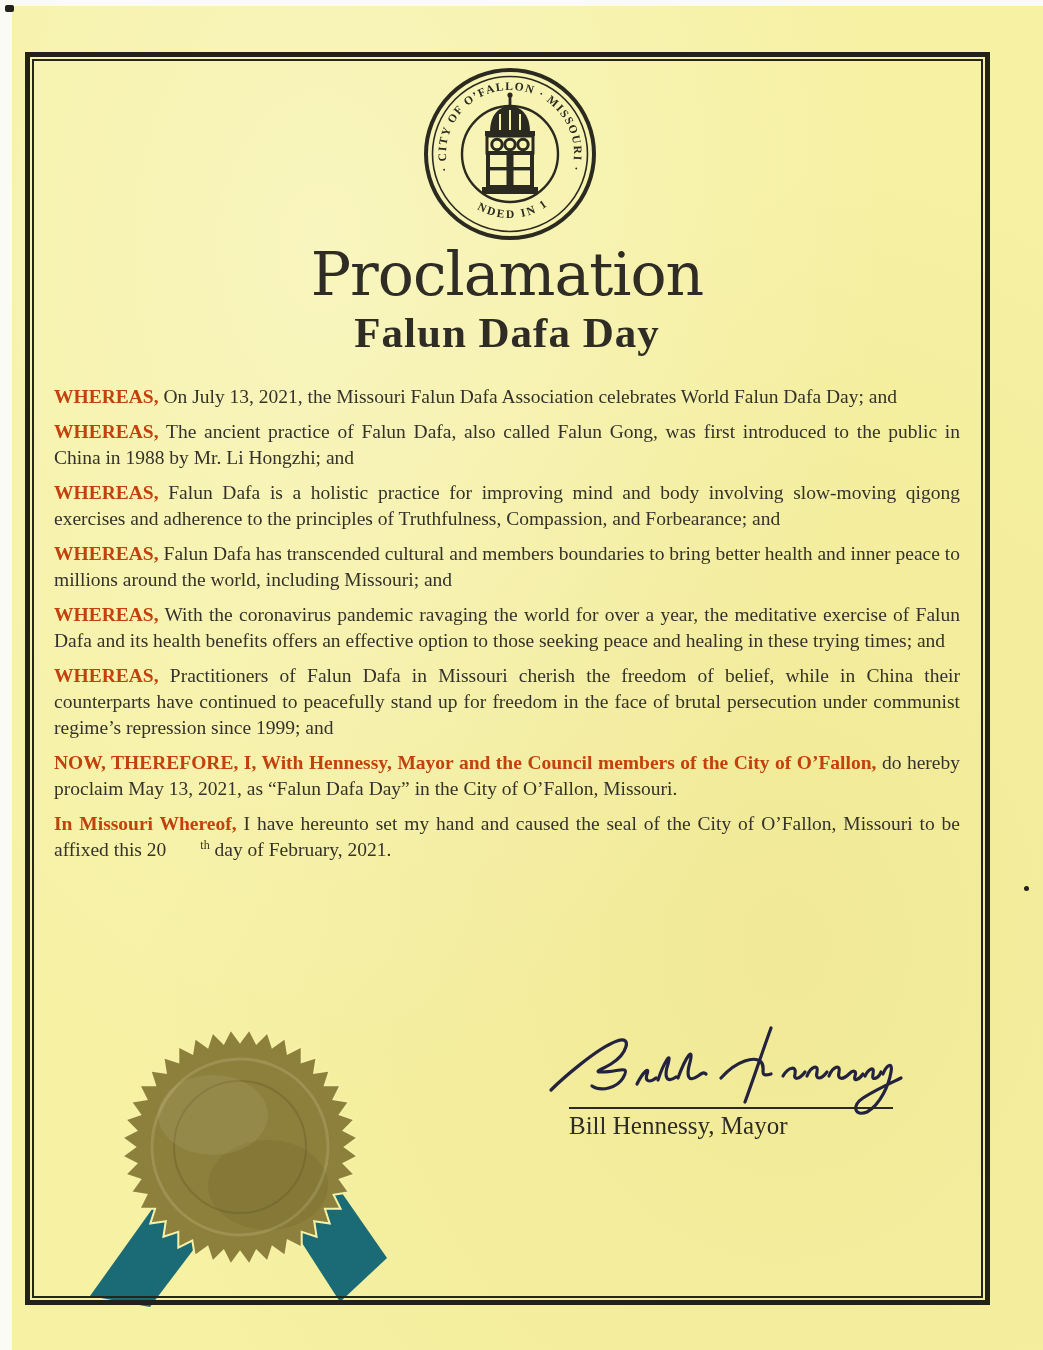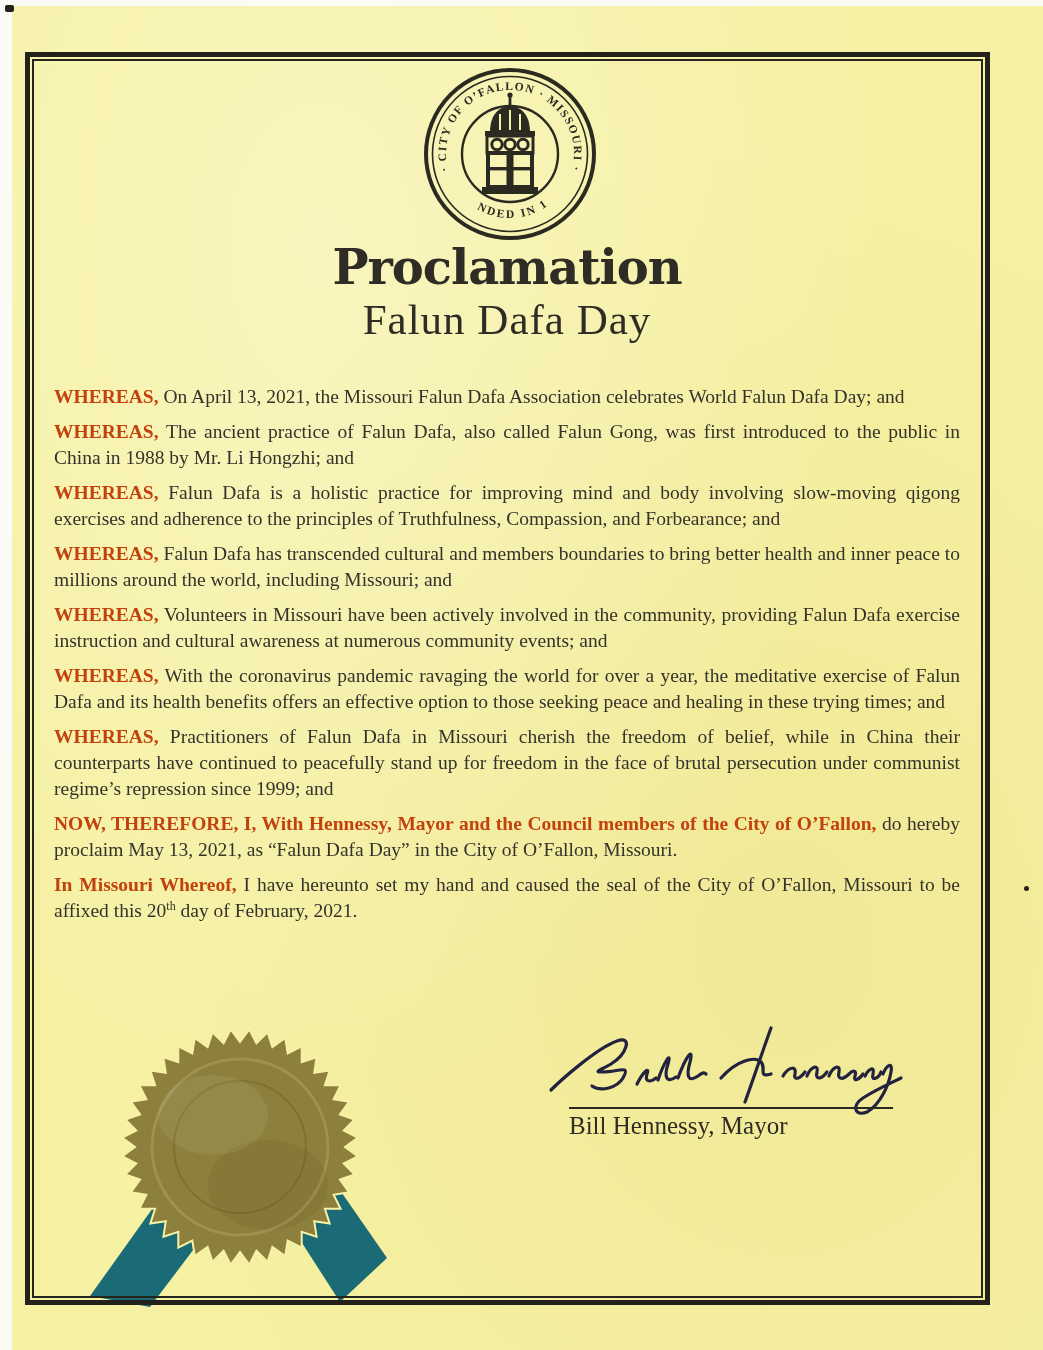--- a/index.html
+++ b/index.html
@@ -42,37 +42,37 @@
     font-weight:bold;
     fill:#2b2a20;
   }
   .header-block{
     position:absolute;left:54px;top:242px;width:906px;
     text-align:center;z-index:5;color:#2e2c24;
   }
   .doc-title{
     margin:0;
     font-family:"DejaVu Serif", serif;
-    font-size:48px;font-weight:700;letter-spacing:-1px;
+    font-size:60px;font-weight:400;letter-spacing:-1px;
     line-height:1.08;
   }
   .doc-subtitle{
     margin:2px 0 0 0;
-    font-size:43px;font-weight:400;letter-spacing:1px;
+    font-size:43px;font-weight:700;letter-spacing:1px;
     line-height:1.1;
   }
   .body-text{
     position:absolute;left:54px;top:384px;width:906px;z-index:5;
     color:#34322a;
     font-size:19.5px;line-height:26px;
     text-align:justify;
   }
   .body-text p{margin:0 0 9px 0;}
   .body-text b{color:#c2410c;}
-  .body-text sup{font-size:12px;line-height:0;}
+  .body-text sup{font-size:12px;line-height:0;margin-left:34px;}
   .sig-script{position:absolute;left:545px;top:1018px;z-index:5;}
   .sig-line{
     position:absolute;left:569px;top:1107px;width:324px;height:2px;
     background:#2b2a22;z-index:5;
   }
   .sig-name{
     position:absolute;left:569px;top:1112px;width:324px;
     text-align:left;font-size:25px;color:#2e2c24;z-index:5;
   }
   .ribbons{position:absolute;left:60px;top:1100px;z-index:2;}
@@ -137,25 +137,24 @@
       <rect x="60" y="121" width="56" height="7"></rect>
     </g>
   </svg>
 
   <div class="header-block">
     <h1 class="doc-title">Proclamation</h1>
     <h2 class="doc-subtitle">Falun Dafa Day</h2>
   </div>
 
   <div class="body-text">
-    <p><b>WHEREAS,</b> <span>On April 13, 2021, the Missouri Falun Dafa Association celebrates World Falun Dafa Day; and</span></p>
+    <p><b>WHEREAS,</b> <span>On July 13, 2021, the Missouri Falun Dafa Association celebrates World Falun Dafa Day; and</span></p>
     <p><b>WHEREAS,</b> <span>The ancient practice of Falun Dafa, also called Falun Gong, was first introduced to the public in China in 1988 by Mr. Li Hongzhi; and</span></p>
     <p><b>WHEREAS,</b> <span>Falun Dafa is a holistic practice for improving mind and body involving slow-moving qigong exercises and adherence to the principles of Truthfulness, Compassion, and Forbearance; and</span></p>
     <p><b>WHEREAS,</b> <span>Falun Dafa has transcended cultural and members boundaries to bring better health and inner peace to millions around the world, including Missouri; and</span></p>
-    <p><b>WHEREAS,</b> <span>Volunteers in Missouri have been actively involved in the community, providing Falun Dafa exercise instruction and cultural awareness at numerous community events; and</span></p>
     <p><b>WHEREAS,</b> <span>With the coronavirus pandemic ravaging the world for over a year, the meditative exercise of Falun Dafa and its health benefits offers an effective option to those seeking peace and healing in these trying times; and</span></p>
     <p><b>WHEREAS,</b> <span>Practitioners of Falun Dafa in Missouri cherish the freedom of belief, while in China their counterparts have continued to peacefully stand up for freedom in the face of brutal persecution under communist regime’s repression since 1999; and</span></p>
     <p><b>NOW, THEREFORE, I, With Hennessy, Mayor and the Council members of the City of O’Fallon,</b> <span>do hereby proclaim May 13, 2021, as “Falun Dafa Day” in the City of O’Fallon, Missouri.</span></p>
     <p><b>In Missouri Whereof,</b> <span>I have hereunto set my hand and caused the seal of the City of O’Fallon, Missouri to be affixed this 20</span><sup>th</sup> <span>day of February, 2021.</span></p>
   </div>
 
   <svg class="sig-script" width="360" height="104" viewBox="0 0 360 104">
     <g fill="none" stroke="#23233f" stroke-width="3.2" stroke-linecap="round">
       <path d="M6,72 C16,62 52,30 72,23 C88,17 82,36 66,46 C56,52 48,54 57,54 C74,54 86,46 78,60 C72,70 56,74 47,68"></path>
       <path d="M92,66 C98,54 105,48 102,56 C100,62 103,66 111,60"></path>

